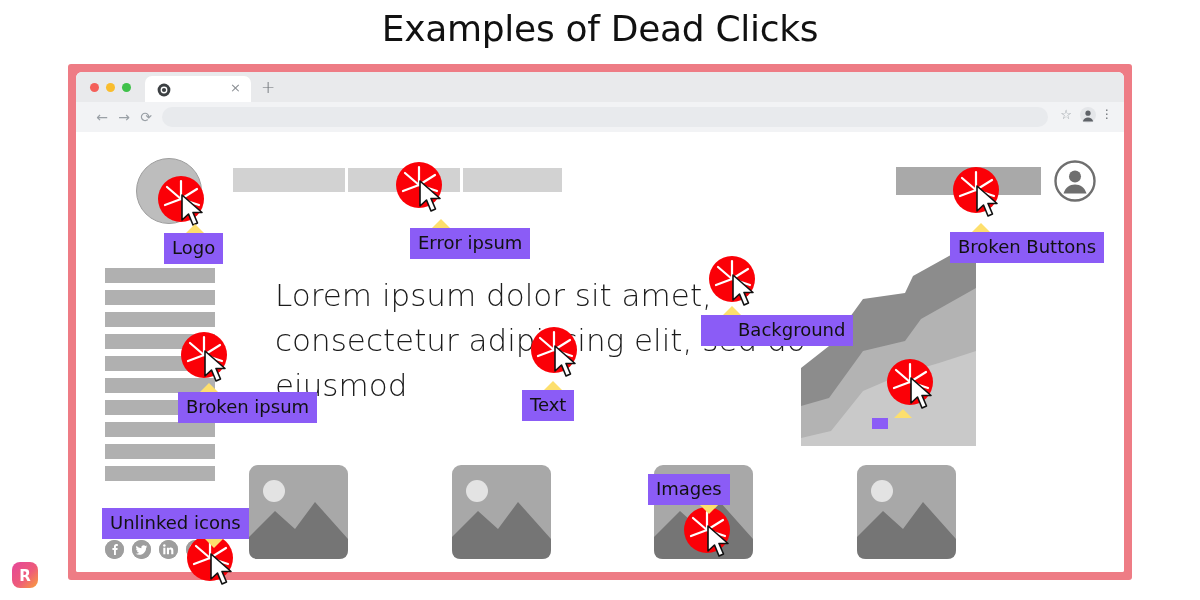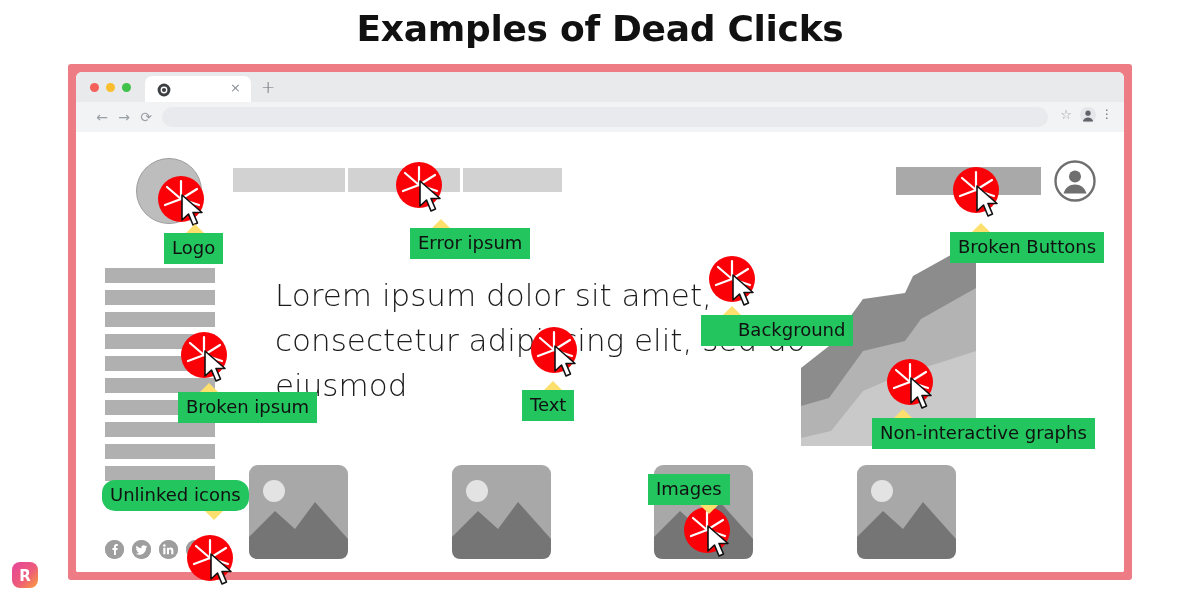--- a/index.html
+++ b/index.html
@@ -5,21 +5,21 @@
   html,body{margin:0;padding:0;}
   body{
     width:1200px;height:600px;overflow:hidden;background:#ffffff;
     font-family:"DejaVu Sans","Liberation Sans",sans-serif;
     position:relative;
   }
   
   .page-title{
     position:absolute;left:0;top:8px;width:1200px;text-align:center;
     font-family:"DejaVu Sans","Liberation Sans",sans-serif;
-    font-weight:bold;font-size:36px;color:#111111;letter-spacing:-0.3px;
+    font-weight:normal;font-size:36px;color:#111111;letter-spacing:-0.3px;
   }
   
   .browser-frame{
     position:absolute;left:68px;top:64px;width:1064px;height:516px;
     background:#ee7c85;border-radius:3px;box-sizing:border-box;padding:8px;
   }
   .browser-window{
     position:relative;width:100%;height:100%;background:#ffffff;
     border-radius:6px 6px 2px 2px;overflow:hidden;
   }
@@ -97,21 +97,21 @@
   .thumb{position:absolute;top:0;width:99px;height:94px;}
   .t1{left:173px;} .t2{left:376px;} .t3{left:578px;} .t4{left:781px;}
   .social{position:absolute;left:29px;top:408px;display:flex;gap:8px;}
   .soc{width:19px;height:19px;border-radius:50%;background:#9e9e9e;position:relative;}
   .soc svg{position:absolute;left:0;top:0;}
 
   
   .click{position:absolute;width:48px;height:48px;}
   .cursor{position:absolute;width:30px;height:34px;}
   .tip{
-    position:absolute;background:#22c55e;color:#111111;
+    position:absolute;background:#8b5cf6;color:#111111;
     font-size:18px;line-height:20px;padding:5px 8px 6px 8px;white-space:nowrap;
     font-family:"DejaVu Sans","Liberation Sans",sans-serif;
   }
   .tip .beak{position:absolute;width:0;height:0;}
   .tip.up .beak{
     top:-9px;left:22px;border-left:9px solid transparent;
     border-right:9px solid transparent;border-bottom:9px solid #fddf6d;
   }
   .tip.down .beak{
     bottom:-9px;left:22px;border-left:9px solid transparent;
@@ -414,21 +414,20 @@
     </g>
   </svg>
 </div>
 <div class="cursor" style="left:909px;top:377px;">
   <svg width="30" height="34" viewBox="0 0 30 34">
       <path d="M2 1 L2 26 L8.5 20 L13 31 L17.5 29 L13 18.5 L22 18.5 Z" fill="#ffffff" stroke="#111111" stroke-width="1.6" stroke-linejoin="round"></path>
     </svg>
 </div>
 <div class="tip up" style="left:872px;top:418px;">
   <span class="beak"></span>
-  <span>Non-interactive graphs</span>
 </div>
 
 <div class="click" style="left:683px;top:506px;">
   <svg width="48" height="48" viewBox="0 0 48 48">
     <circle cx="24" cy="24" r="23" fill="#fb0007"></circle>
     <g stroke="#ffffff" stroke-width="2.2" stroke-linecap="round">
       <line x1="24" y1="24" x2="24" y2="6"></line>
         <line x1="24" y1="24" x2="40" y2="14"></line>
       <line x1="24" y1="24" x2="42" y2="30"></line>
         <line x1="24" y1="24" x2="8" y2="30"></line>
@@ -456,21 +455,21 @@
         <line x1="24" y1="24" x2="8" y2="30"></line>
       <line x1="24" y1="24" x2="10" y2="12"></line>
     </g>
   </svg>
 </div>
 <div class="cursor" style="left:209px;top:553px;">
   <svg width="30" height="34" viewBox="0 0 30 34">
       <path d="M2 1 L2 26 L8.5 20 L13 31 L17.5 29 L13 18.5 L22 18.5 Z" fill="#ffffff" stroke="#111111" stroke-width="1.6" stroke-linejoin="round"></path>
     </svg>
 </div>
-<div class="tip down" style="left:102px;top:480px;border-radius:13px;">
+<div class="tip down" style="left:102px;top:508px;">
   <span class="beak" style="left:103px;"></span>
   <span>Unlinked icons</span>
 </div>
 
 <div class="watermark">
   <svg width="26" height="26" viewBox="0 0 26 26">
     <defs>
       <linearGradient id="wmg" x1="0" y1="0" x2="1" y2="1">
         <stop offset="0%" stop-color="#e5469a"></stop>
         <stop offset="55%" stop-color="#ee5b7a"></stop>

